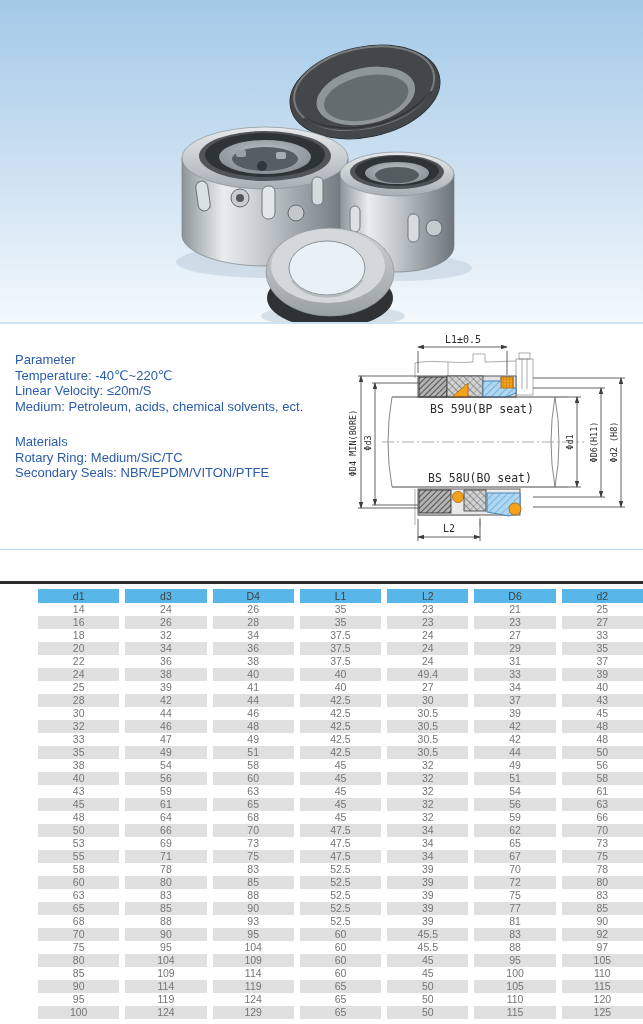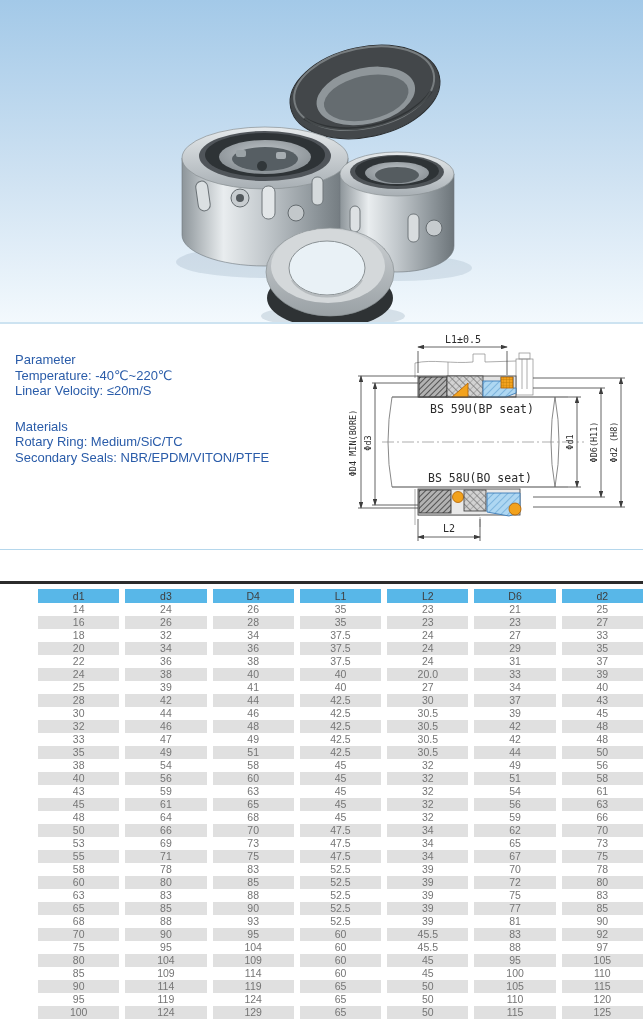--- a/index.html
+++ b/index.html
@@ -124,20 +124,21 @@
         <ellipse cx="327" cy="268" rx="38" ry="27" fill="#e9f1f6" stroke="#8a9194" stroke-width="1"></ellipse>
         <path d="M292,280 A38,27 0 0 0 362,280" fill="none" stroke="#a9afb2" stroke-width="2" opacity="0.7"></path>
       </g>
     </svg>
   </div>
 
   <div class="specs">
     <div class="spec-title">Parameter</div>
     <div class="spec-line">Temperature: -40℃~220℃</div>
     <div class="spec-line">Linear Velocity: ≤20m/S</div>
+    <div class="spec-line">Medium: Petroleum, acids, chemical solvents, ect.</div>
     <div class="spec-gap"></div>
     <div class="spec-title">Materials</div>
     <div class="spec-line">Rotary Ring: Medium/SiC/TC</div>
     <div class="spec-line">Secondary Seals: NBR/EPDM/VITON/PTFE</div>
   </div>
 
   <div class="diagram">
     <svg width="313" height="224" viewBox="0 0 313 224">
       <defs>
         <pattern id="hatchDark" width="4" height="4" patternUnits="userSpaceOnUse" patternTransform="rotate(45)">
@@ -299,21 +300,21 @@
           <div class="tcell">37.5</div>
           <div class="tcell">24</div>
           <div class="tcell">31</div>
           <div class="tcell">37</div>
         </div>
         <div class="trow stripe">
           <div class="tcell">24</div>
           <div class="tcell">38</div>
           <div class="tcell">40</div>
           <div class="tcell">40</div>
-          <div class="tcell">20.0</div>
+          <div class="tcell">49.4</div>
           <div class="tcell">33</div>
           <div class="tcell">39</div>
         </div>
         <div class="trow">
           <div class="tcell">25</div>
           <div class="tcell">39</div>
           <div class="tcell">41</div>
           <div class="tcell">40</div>
           <div class="tcell">27</div>
           <div class="tcell">34</div>

